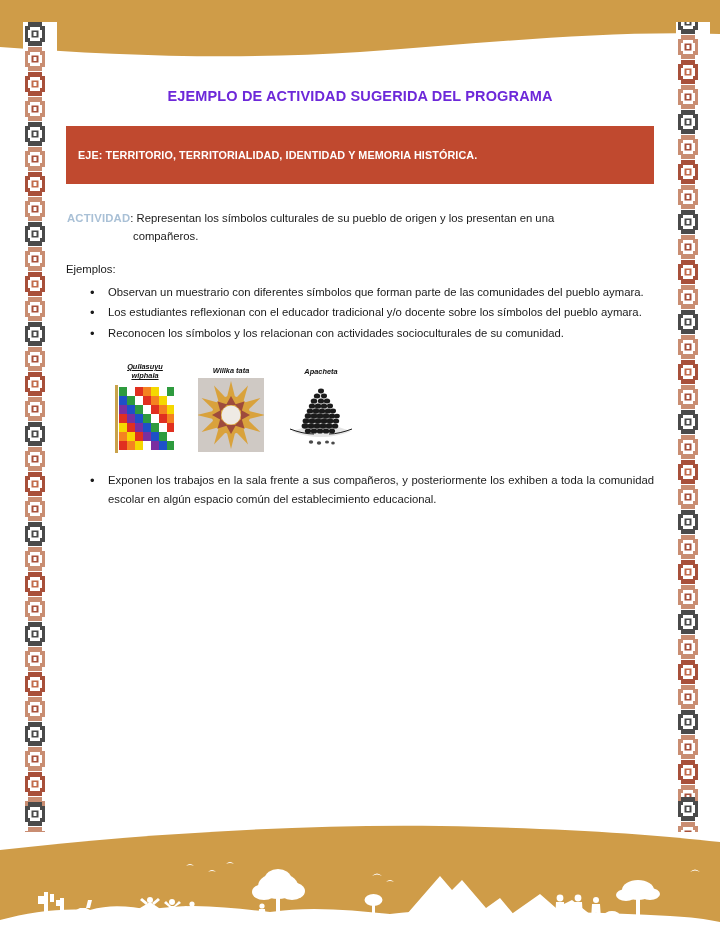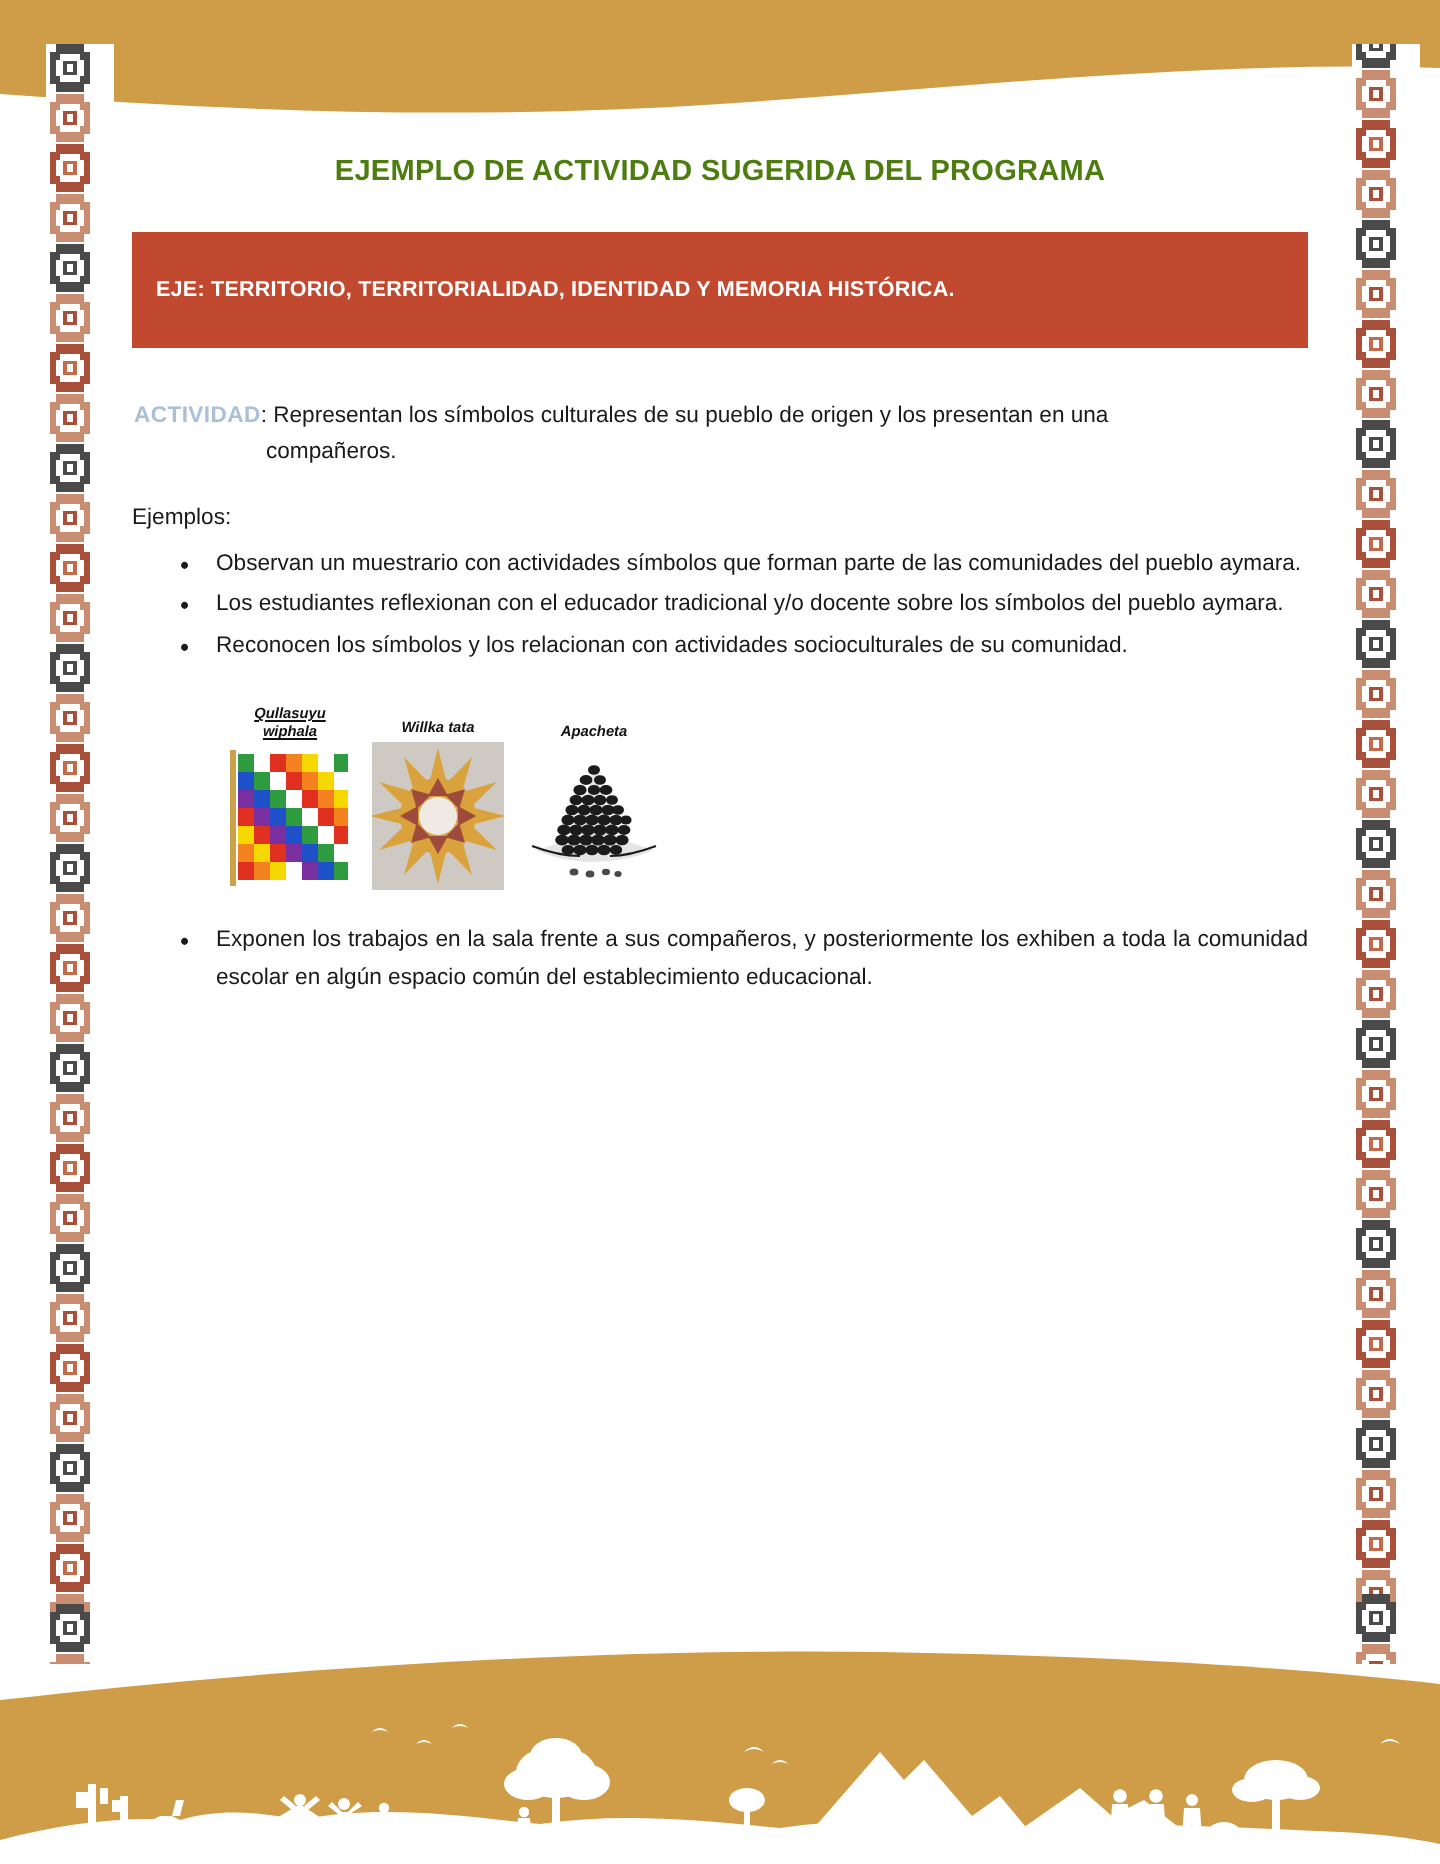--- a/index.html
+++ b/index.html
@@ -37,23 +37,23 @@
   .bottom-band{position:absolute;left:0;bottom:0;width:720px;height:112px;overflow:hidden;}
   .bottom-band svg{display:block;}
 
   
   .content{position:absolute;left:66px;top:78px;width:588px;}
 
   .doc-title{
     text-align:center;
     font-size:14.5px;
     font-weight:bold;
-    color:#4d7c0f;
+    color:#6d28d9;
     letter-spacing:.15px;
-    margin:0 0 22px 0;
+    margin:10px 0 22px 0;
   }
 
   .eje-banner{
     background:#C0492F;
     color:#ffffff;
     font-size:10.8px;
     font-weight:bold;
     padding:23px 12px;
     margin:0 0 26px 0;
     letter-spacing:.1px;
@@ -91,22 +91,22 @@
     position:absolute;left:24px;top:-1px;
     font-size:13px;color:#1a1a1a;
   }
   ul.bullets.group2 li{margin-bottom:3px;}
 
   
   .symbols{
     margin:20px 0 16px 0;
     padding-left:48px;
     display:flex;
-    align-items:flex-end;
-    gap:10px;
+    align-items:center;
+    gap:22px;
   }
   .sym{position:relative;}
   .sym-cap{
     font-size:7.4px;font-weight:bold;font-style:italic;
     color:#111;text-align:center;
     line-height:1.25;
     margin-bottom:3px;
     white-space:pre-line;
   }
   .sym-cap.ul{text-decoration:underline;}
@@ -193,21 +193,21 @@
     <div class="eje-banner">EJE: TERRITORIO, TERRITORIALIDAD, IDENTIDAD Y MEMORIA HISTÓRICA.</div>
 
     <div class="activity-line">
       <span class="activity-label">ACTIVIDAD</span><span>: </span><span>Representan los símbolos culturales de su pueblo de origen y los presentan en una</span>
       <span class="ind">compañeros.</span>
     </div>
 
     <div class="examples-label">Ejemplos:</div>
 
     <ul class="bullets group1">
-      <li>Observan un muestrario con actividades símbolos que forman parte de las comunidades del pueblo aymara.</li>
+      <li>Observan un muestrario con diferentes símbolos que forman parte de las comunidades del pueblo aymara.</li>
       <li>Los estudiantes reflexionan con el educador tradicional y/o docente sobre los símbolos del pueblo aymara.</li>
       <li>Reconocen los símbolos y los relacionan con actividades socioculturales de su comunidad.</li>
     </ul>
 
     <div class="symbols">
 
       <div class="sym">
         <div class="sym-cap ul">Qullasuyu
 wiphala</div>
         <svg width="62" height="72" viewBox="0 0 62 72" xmlns="http://www.w3.org/2000/svg">

